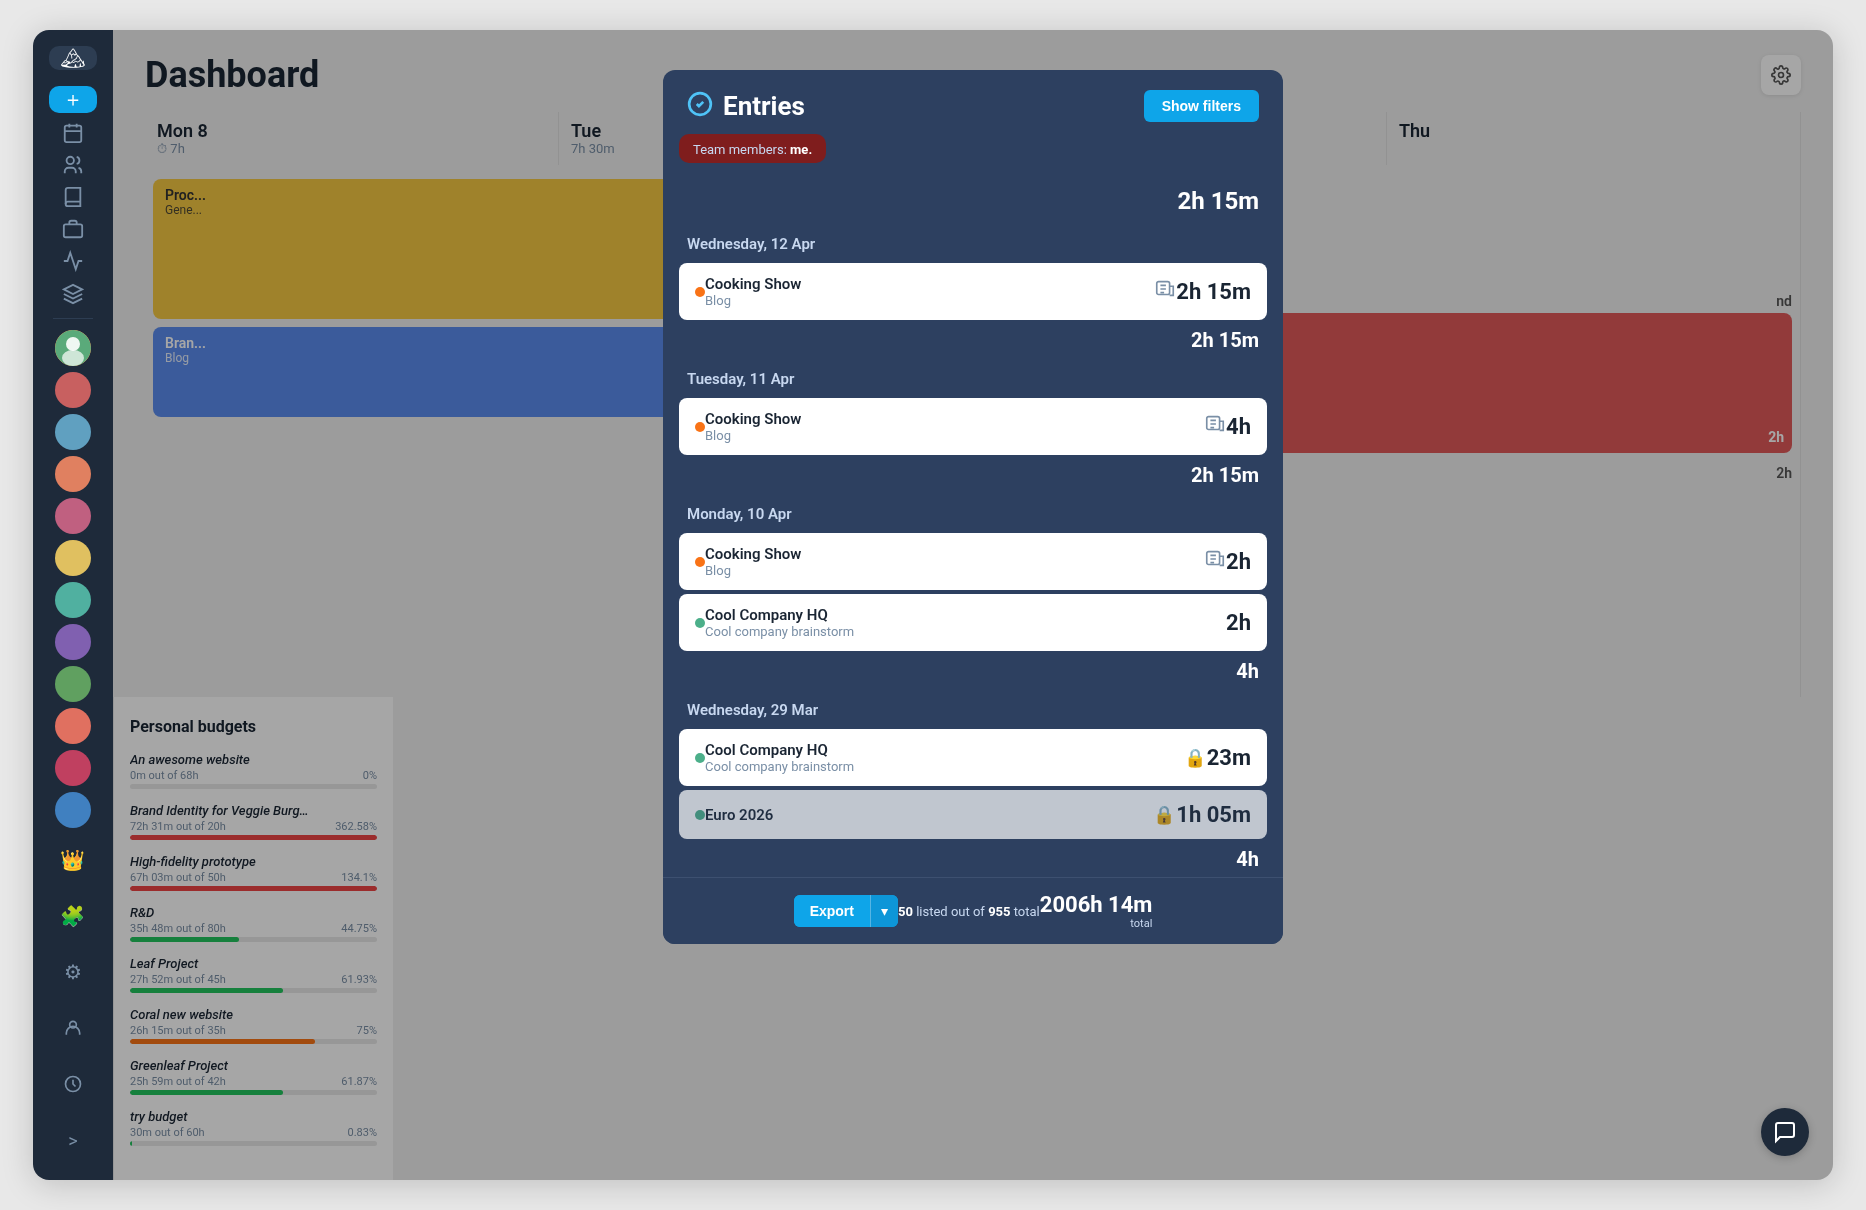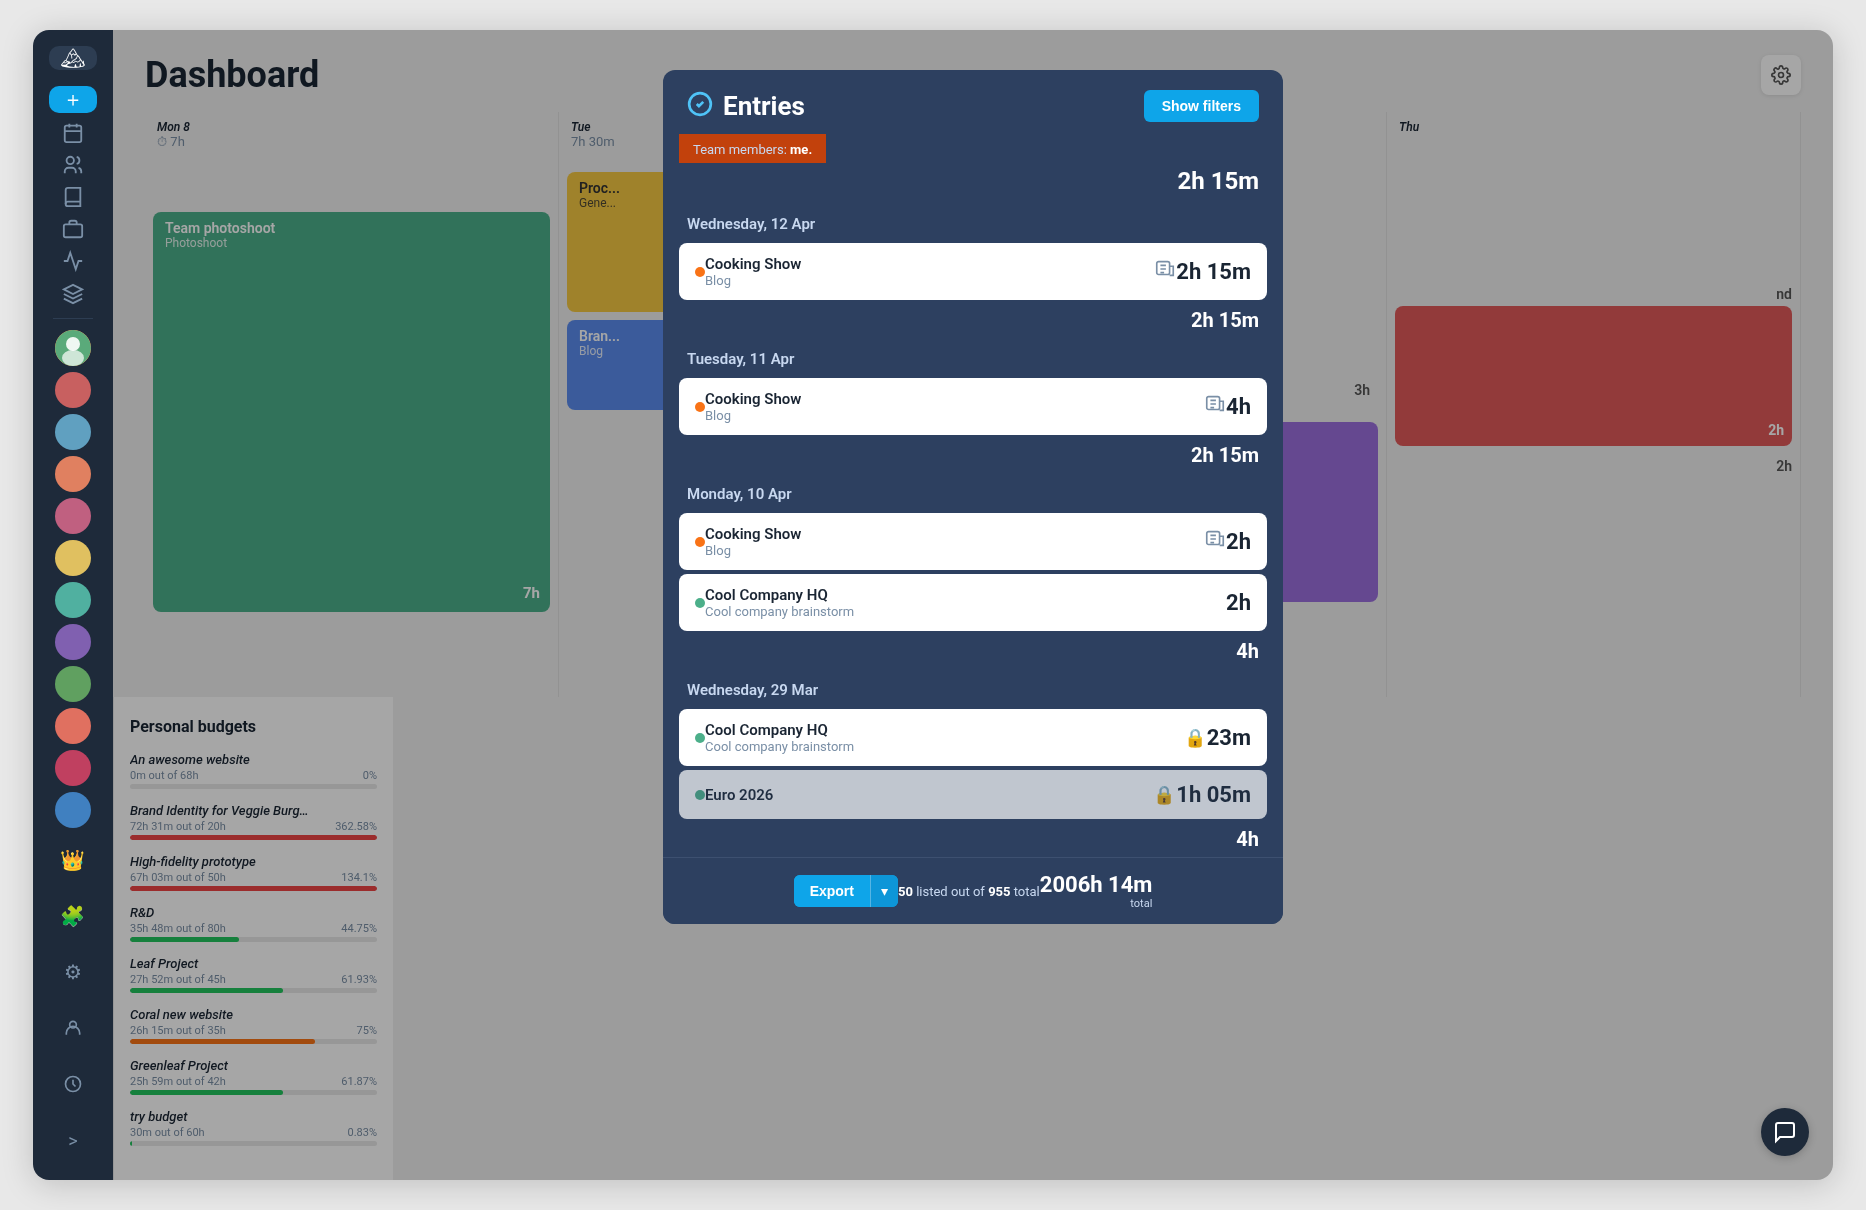--- a/index.html
+++ b/index.html
@@ -132,24 +132,23 @@
       display: flex;
       gap: 0;
       margin-bottom: 0;
     }
     .cal-col {
       flex: 1;
       border-right: 1px solid #e0e0e0;
       padding: 8px 12px;
     }
     .cal-col-label {
-      font-size: 12px;
+      font-size: 18px;
       font-weight: 600;
       color: #1a2533;
-      font-style: italic;
     }
     .cal-col-sub {
       font-size: 13px;
       color: #7a8fa6;
       display: flex;
       align-items: center;
       gap: 4px;
     }
     .calendar-events {
       display: flex;
@@ -548,29 +547,20 @@
           <div class="cal-col-sub"></div>
         </div>
         <div class="cal-col">
           <div class="cal-col-label">Thu</div>
           <div class="cal-col-sub"></div>
         </div>
       </div>
 
       <div class="calendar-events">
 
-        <div class="cal-event-col">
-          <div style="margin-top:50px">
-            <div class="event-card green" style="height:400px; position:relative;">
-              <div class="event-card-title">Team photoshoot</div>
-              <div class="event-card-sub">Photoshoot</div>
-              <div style="position:absolute;bottom:10px;right:10px;font-weight:700;color:#fff;font-size:15px;">7h</div>
-            </div>
-          </div>
-        </div>
 
         <div class="cal-event-col">
           <div style="margin-top:10px">
             <div class="event-card yellow" style="height:140px; position:relative; margin-bottom:8px;">
               <div class="event-card-title">Proc...</div>
               <div class="event-card-sub">Gene...</div>
             </div>
             <div class="event-card blue" style="height:90px; position:relative;">
               <div class="event-card-title">Bran...</div>
               <div class="event-card-sub">Blog</div>
@@ -697,21 +687,21 @@
               <svg width="26" height="26" viewBox="0 0 24 24" fill="none" stroke="#4fc3f7" stroke-width="2.5">
                   <circle cx="12" cy="12" r="10"></circle>
                   <polyline points="9 12 11 14 15 10"></polyline>
                 </svg>
             </span>
             <span class="modal-title">Entries</span>
           </div>
           <button class="show-filters-btn">Show filters</button>
         </div>
 
-        <div style="margin:0 16px 4px; background:#c2410c; border-radius:0; padding:5px 14px; display:inline-block; width:fit-content;">
+        <div style="margin:0 16px 24px; background:#7f1d1d; border-radius:10px; padding:5px 14px; display:inline-block; width:fit-content;">
           <span style="color:#c8d8f0; font-size:13px;">Team members: <strong style="color:#fff;">me.</strong></span>
         </div>
 
         <div class="modal-total-row">
           <span>2h 15m</span>
         </div>
 
         <div class="modal-body" id="modal-body">
             <div class="entries-date-header">Wednesday, 12 Apr</div>
             <div class="entry-card">

